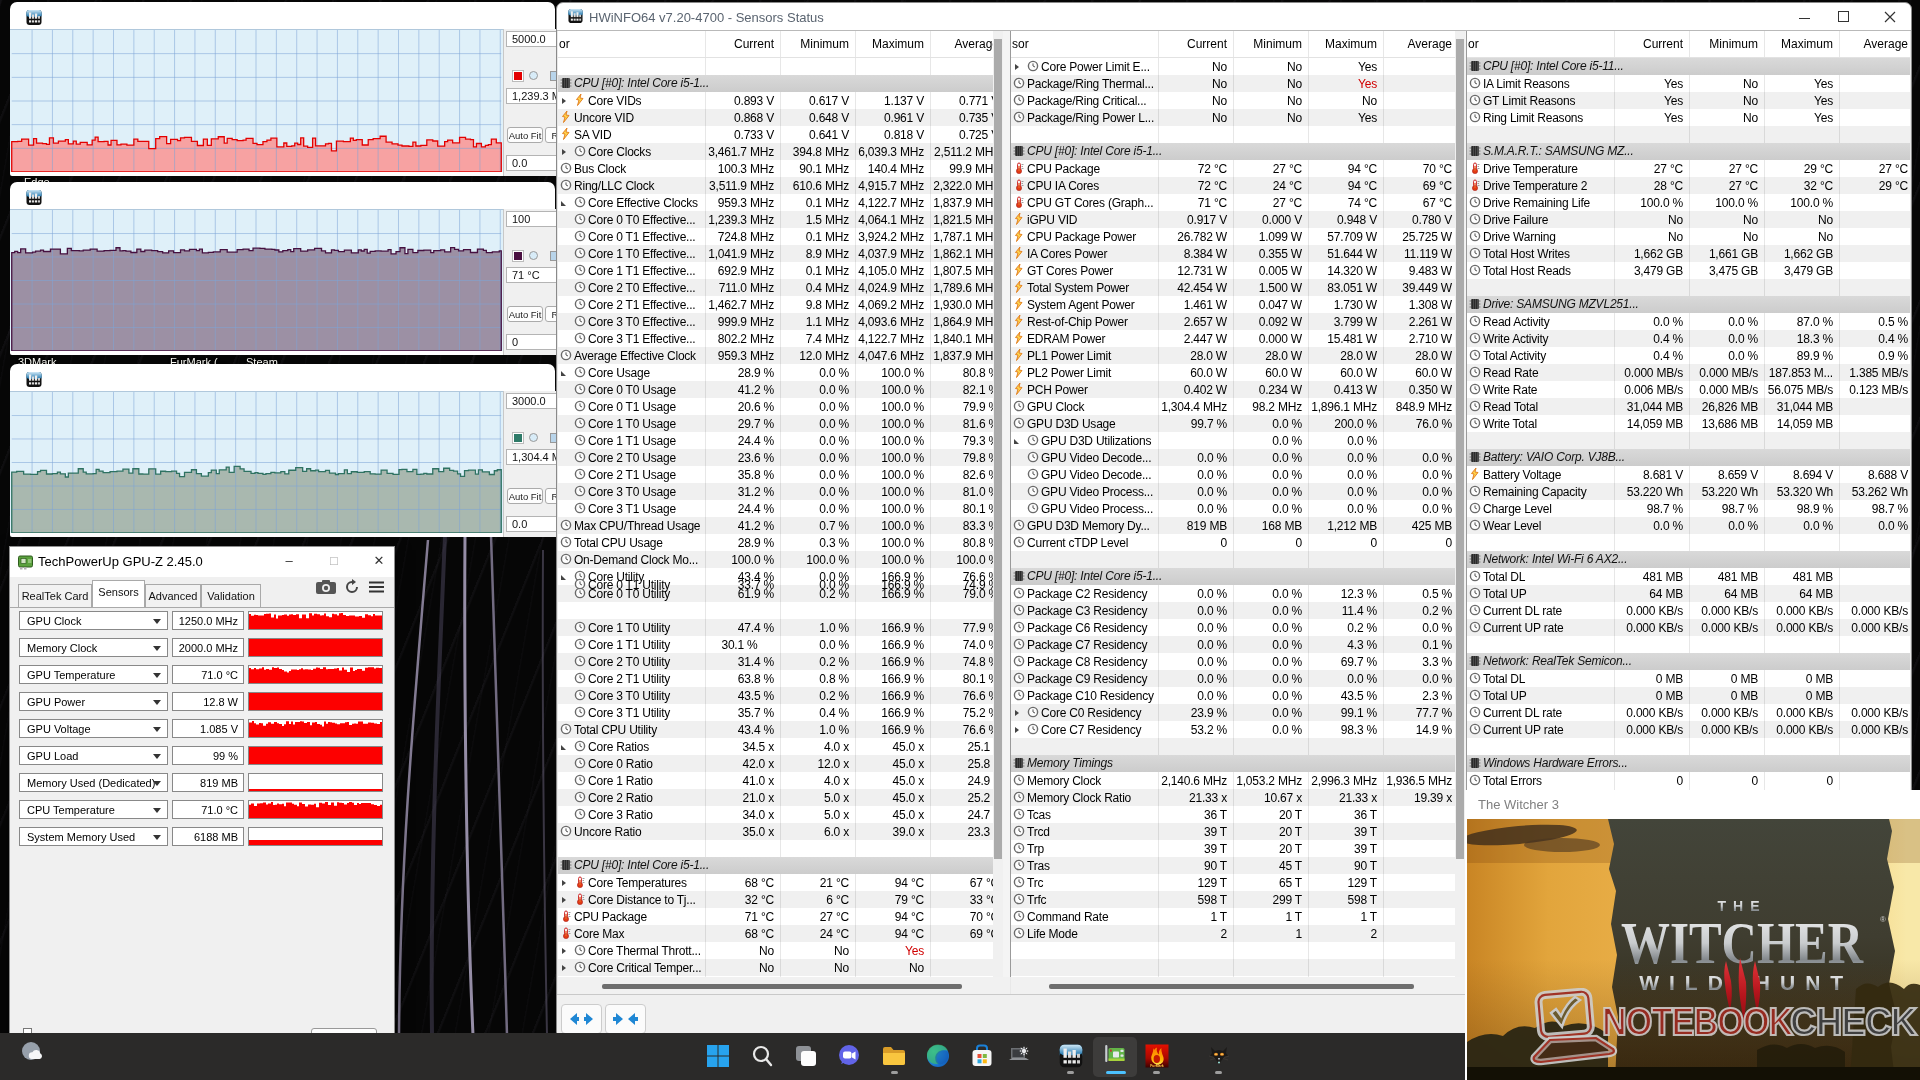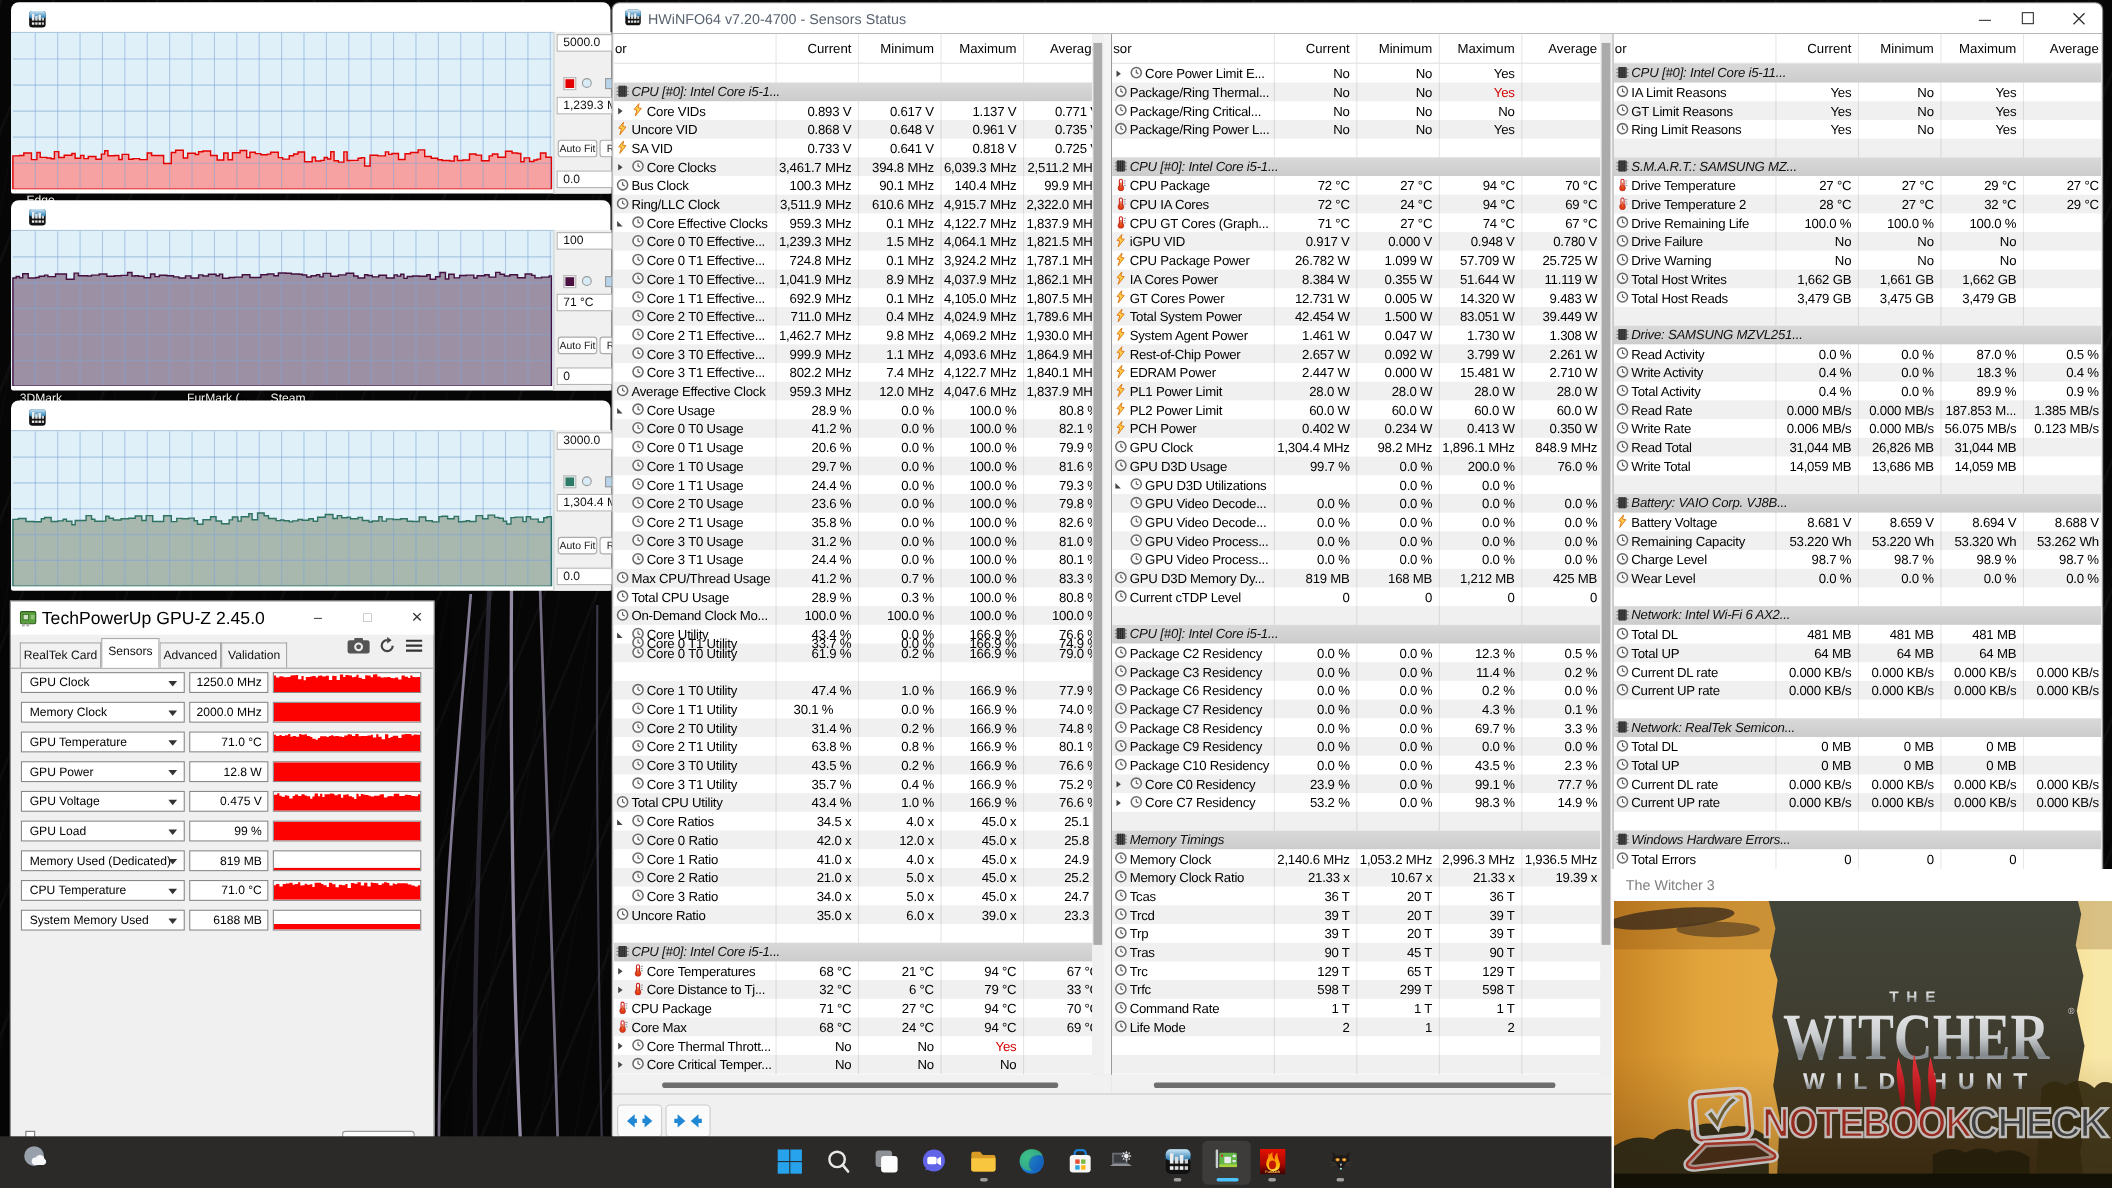--- a/index.html
+++ b/index.html
@@ -18,21 +18,21 @@
 .gbox{position:absolute;left:2px;width:56px;height:16px;background:#fff;border:1px solid #b4b4b4;font-size:11px;color:#111;padding:1px 0 0 5px;}
 .gleg{position:absolute;left:9px;height:12px;}
 .gsq{position:absolute;left:0;top:0;width:10px;height:10px;border:1px solid #fff;outline:1px solid #bbb;}
 .gcr{position:absolute;left:16px;top:0;width:9px;height:9px;border-radius:50%;border:1px solid #999;background:#d8ecf8;}
 .gsq2{position:absolute;left:37px;top:0;width:10px;height:10px;border:1px solid #999;background:#b8d4ea;}
 .gbtn{position:absolute;height:16px;background:#fdfdfd;border:1px solid #ababab;border-radius:3px;font-size:9.5px;color:#222;text-align:center;padding-top:2px;overflow:hidden;white-space:nowrap;}
 .gplot{position:absolute;left:0px;width:493px;background:#dff0f9;border-top:1px solid #b0c8dc;}
 
 #gpuz{position:absolute;left:9px;top:546px;width:386px;height:540px;background:#f0f0f0;border:1px solid #8f8f8f;box-shadow:0 4px 14px rgba(0,0,0,0.5);}
 #gpuz .tbar{position:absolute;left:0;top:0;width:100%;height:30px;background:#fff;}
-#gpuz .ttext{position:absolute;left:28px;top:7px;font-size:16px;color:#000;}
+#gpuz .ttext{position:absolute;left:28px;top:7px;font-size:13px;color:#000;}
 #gpuz .wbtn{position:absolute;top:0;width:30px;height:29px;color:#333;font-size:13px;text-align:center;padding-top:6px;}
 .tab{position:absolute;top:37px;height:23px;background:#f2f2f2;border:1px solid #a9a9a9;border-bottom:none;font-size:11px;color:#111;text-align:center;padding-top:5px;white-space:nowrap;overflow:hidden;}
 .tabactive{top:33px;height:27px;background:#fff;z-index:3;}
 #gpuz .tabline{position:absolute;left:0;top:60px;width:100%;height:1px;background:#a9a9a9;}
 .zrow{position:absolute;left:0;top:0;width:100%;height:19px;}
 .zdrop{position:absolute;left:9px;width:149px;height:19px;background:#fff;border:1px solid #888;font-size:11px;color:#000;padding:3px 16px 0 7px;white-space:nowrap;overflow:hidden;}
 .zarr{position:absolute;right:6px;top:6px;width:8px;height:6px;}
 .zval{position:absolute;left:162px;width:72px;height:19px;background:#fff;border:1px solid #888;font-size:11px;color:#000;text-align:right;padding:3px 5px 0 0;}
 .zgraph{position:absolute;left:238px;width:135px;height:19px;background:#fff;border:1px solid #888;}
 .zgraph svg{position:absolute;left:0;top:0;}
@@ -352,21 +352,21 @@
 <div class="zgraph">
           <svg width="133" height="17" viewBox="0 0 133 17">
             <rect x="0" y="0" width="133" height="17" fill="#fd0000"></rect>
           </svg>
         </div>
 </div>
       <div class="zrow" style="top:172px;">
 <div class="zdrop">GPU Voltage<svg class="zarr" viewBox="0 0 8 6">
             <path d="M0 1 L8 1 L4 6 Z" fill="#333"></path>
           </svg></div>
-<div class="zval">0.475 V</div>
+<div class="zval">1.085 V</div>
 <div class="zgraph">
           <svg width="133" height="17" viewBox="0 0 133 17">
             <path d="M0,17L0,2L0,2.4L3,2.4L3,1.1L5,1.1L5,3.3L7,3.3L7,4.4L10,4.4L10,3.0L12,3.0L12,3.3L14,3.3L14,5.8L17,5.8L17,3.7L19,3.7L19,2.3L22,2.3L22,3.7L25,3.7L25,2.0L28,2.0L28,3.2L30,3.2L30,3.9L33,3.9L33,6.1L35,6.1L35,4.2L37,4.2L37,1.3L40,1.3L40,3.9L42,3.9L42,1.5L44,1.5L44,4.6L46,4.6L46,2.1L48,2.1L48,2.1L51,2.1L51,1.3L53,1.3L53,1.6L55,1.6L55,3.0L58,3.0L58,2.1L61,2.1L61,5.2L63,5.2L63,2.5L66,2.5L66,2.0L68,2.0L68,3.9L71,3.9L71,4.8L73,4.8L73,6.4L75,6.4L75,1.5L77,1.5L77,3.8L79,3.8L79,1.9L81,1.9L81,2.3L83,2.3L83,2.7L86,2.7L86,3.4L88,3.4L88,4.2L91,4.2L91,3.3L93,3.3L93,3.3L96,3.3L96,2.3L98,2.3L98,2.1L100,2.1L100,5.1L103,5.1L103,3.8L105,3.8L105,3.6L107,3.6L107,3.8L109,3.8L109,1.5L111,1.5L111,1.5L114,1.5L114,3.7L116,3.7L116,3.7L119,3.7L119,2.4L122,2.4L122,2.7L125,2.7L125,3.6L128,3.6L128,3.9L131,3.9L131,2.0L133,2.0L133,17Z" fill="#fd0000"></path>
           </svg>
         </div>
 </div>
       <div class="zrow" style="top:199px;">
 <div class="zdrop">GPU Load<svg class="zarr" viewBox="0 0 8 6">
             <path d="M0 1 L8 1 L4 6 Z" fill="#333"></path>
           </svg></div>

